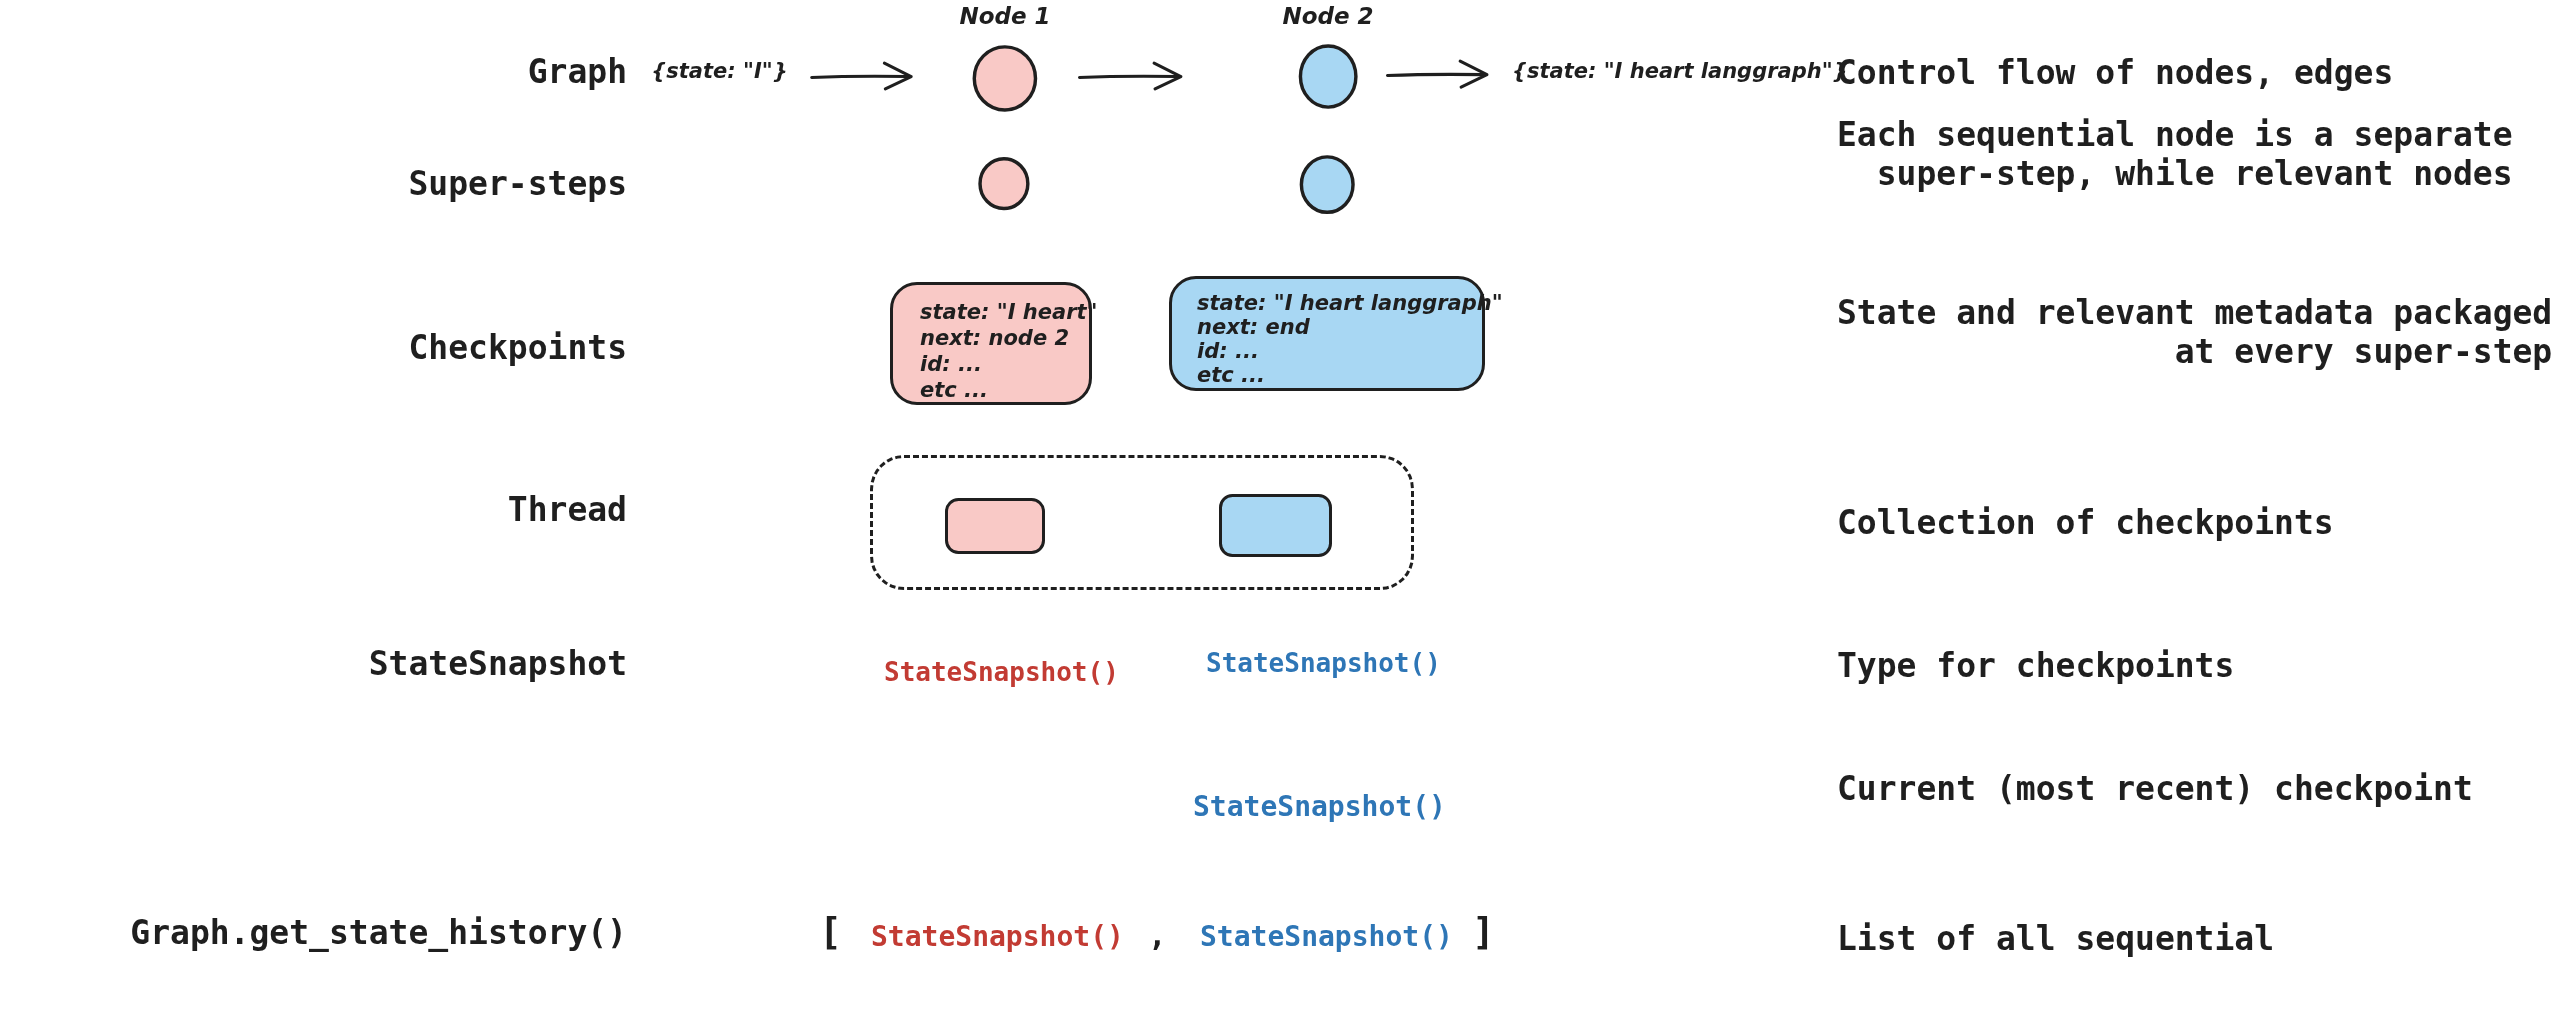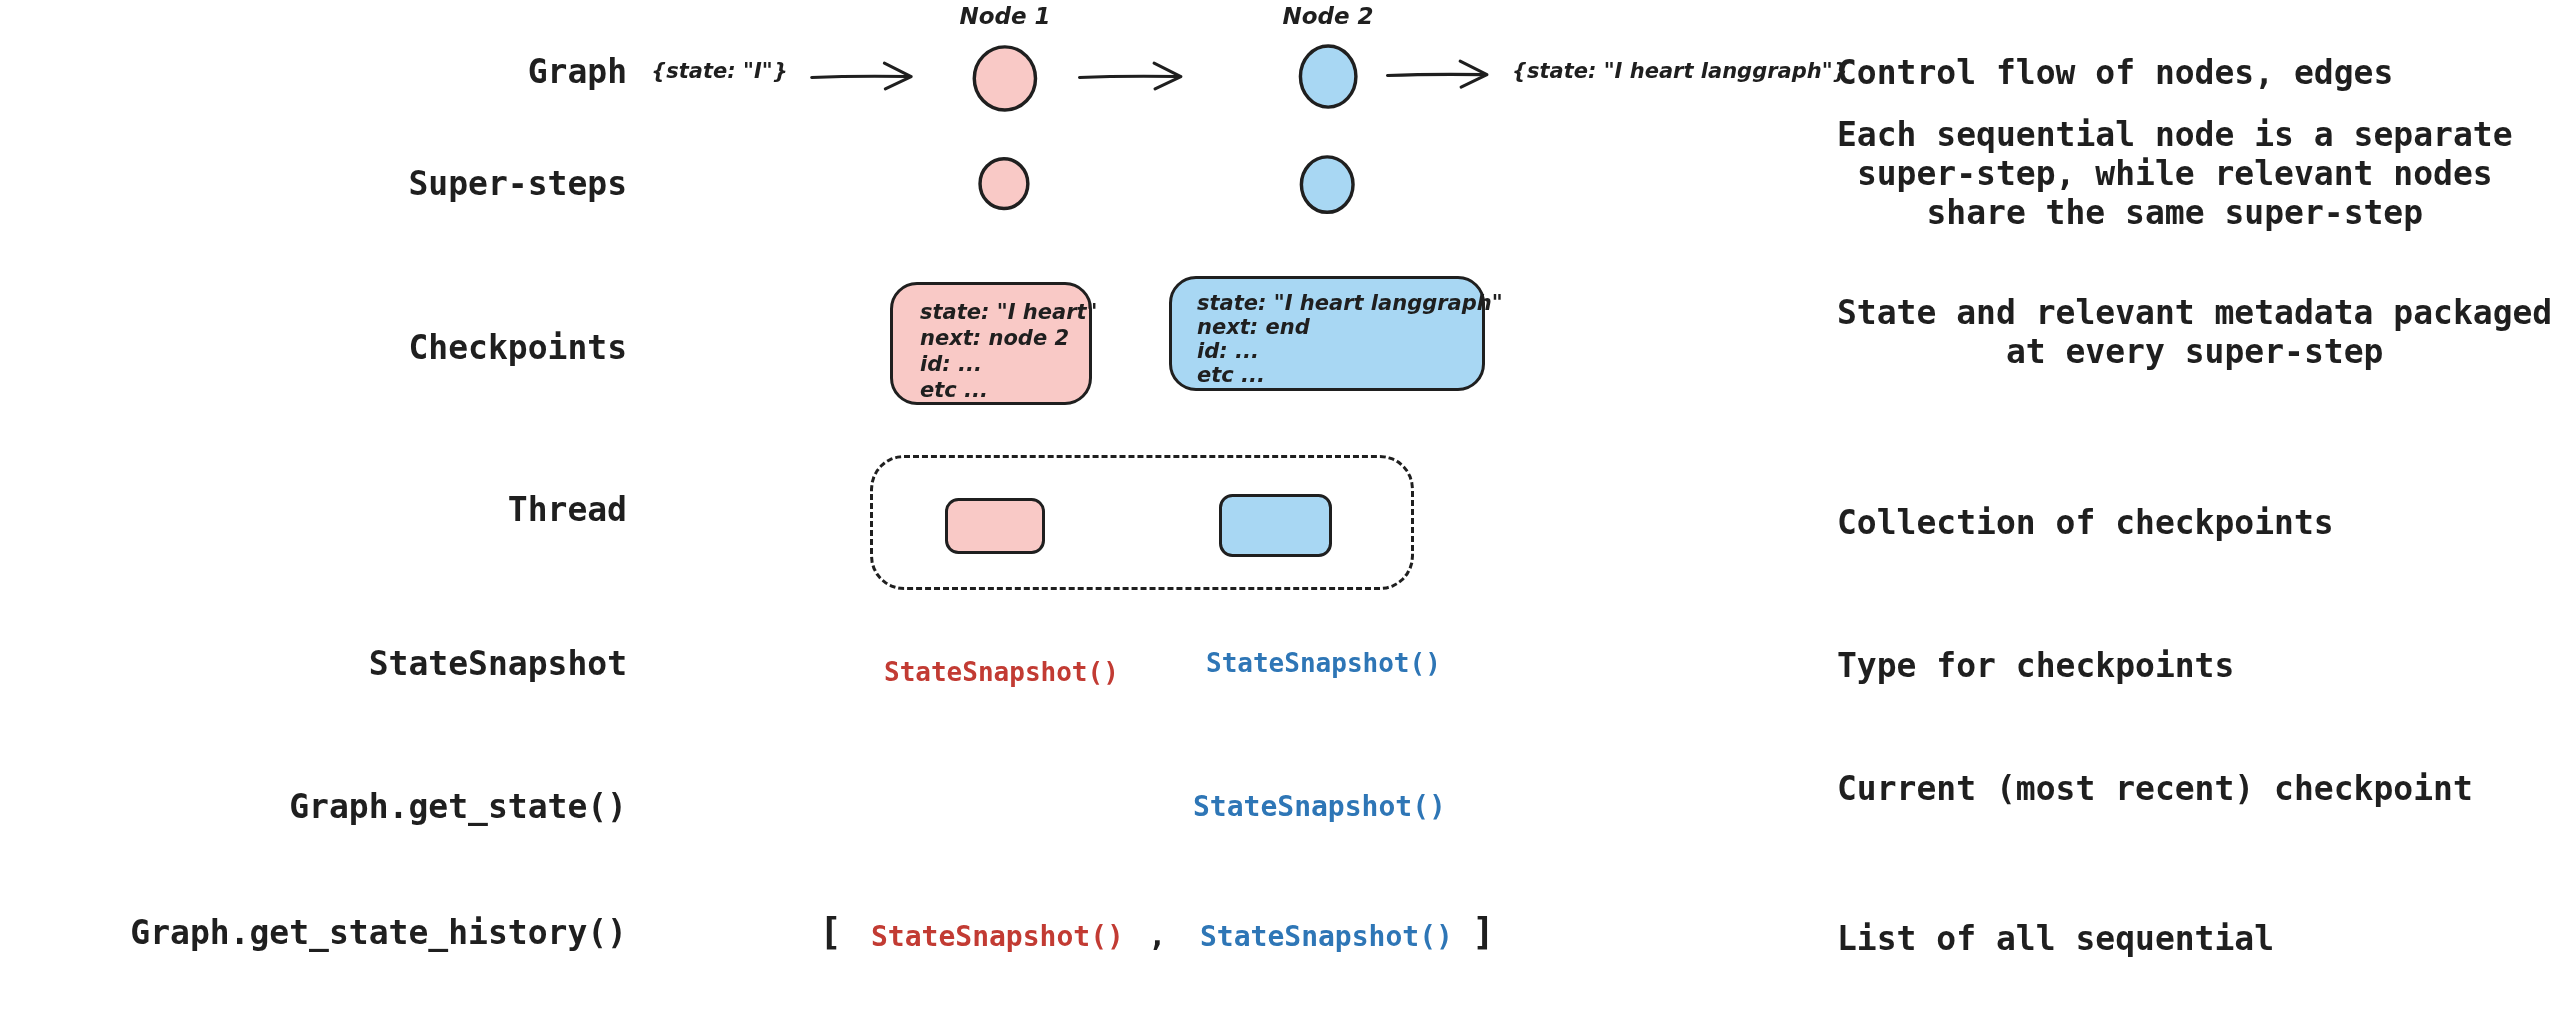--- a/index.html
+++ b/index.html
@@ -20,21 +20,21 @@
     white-space:nowrap;
   }
   .rowlabel{
     position:absolute;
     left:0;width:627px;
     text-align:right;
   }
   .desc{
     position:absolute;
     left:1837px;
-    text-align:center;
+    text-align:right;
   }
   .desc .line{line-height:39px;}
   .hand{
     position:absolute;
     font-family:"DejaVu Sans","Liberation Sans",sans-serif;
     font-style:italic;
     font-weight:600;
     color:var(--ink,#1f1f1f);
     white-space:nowrap;
   }
@@ -116,21 +116,20 @@
 
     <ellipse class="pink-shape" cx="1049" cy="192" rx="25" ry="26"></ellipse>
     <ellipse class="blue-shape" cx="1387" cy="193" rx="27" ry="29"></ellipse>
   </svg>
 
   <div class="rowlabel mono" style="top:53px">Graph</div>
   <div class="rowlabel mono" style="top:165px">Super-steps</div>
   <div class="rowlabel mono" style="top:329px">Checkpoints</div>
   <div class="rowlabel mono" style="top:491px">Thread</div>
   <div class="rowlabel mono" style="top:645px">StateSnapshot</div>
-  <div class="rowlabel mono" style="top:788px">Graph.get_state()</div>
   <div class="rowlabel mono" style="top:914px">Graph.get_state_history()</div>
 
   <div class="hand state-text" style="left:643px;top:59px;width:153px">{state: "I"}</div>
   <div class="hand node-label" style="left:921px;top:2.9px;width:168px">Node 1</div>
   <div class="hand node-label" style="left:1244px;top:2.9px;width:168px">Node 2</div>
   <div class="hand state-text" style="left:1512px;top:59px;width:297px">{state: "I heart langgraph"}</div>
 
   <div class="cbox pink-bg" style="left:890px;top:282px;width:202px;height:123px;padding:14.4px 0 0 27px">
     <div class="bline" style="line-height:26px">state: "I heart"</div>
     <div class="bline" style="line-height:26px">next: node 2</div>
@@ -158,21 +157,20 @@
   <div class="punct" style="left:1148px;top:917px;font-size:31px">,</div>
   <div class="ss blue" style="left:1200px;top:922px;font-size:28px">StateSnapshot()</div>
   <div class="punct" style="left:1472px;top:909px;font-size:38px">]</div>
 
   <div class="desc mono" style="top:53px">
     <div class="line">Control flow of nodes, edges</div>
   </div>
   <div class="desc mono" style="top:115px">
     <div class="line">Each sequential node is a separate</div>
     <div class="line">super-step, while relevant nodes</div>
-    <div class="line">share the same super-step</div>
   </div>
   <div class="desc mono" style="top:293px">
     <div class="line">State and relevant metadata packaged</div>
     <div class="line">at every super-step</div>
   </div>
   <div class="desc mono" style="top:503px">
     <div class="line">Collection of checkpoints</div>
   </div>
   <div class="desc mono" style="top:646px">
     <div class="line">Type for checkpoints</div>

